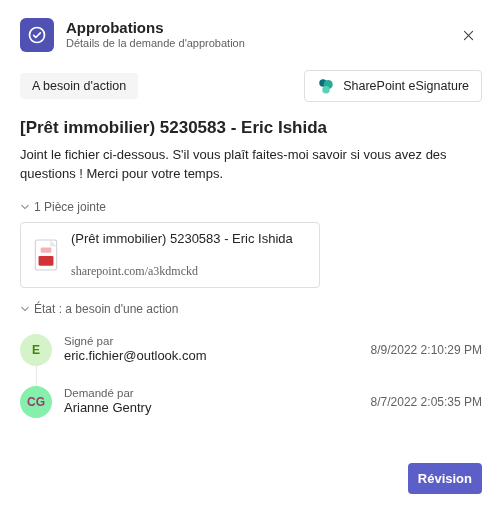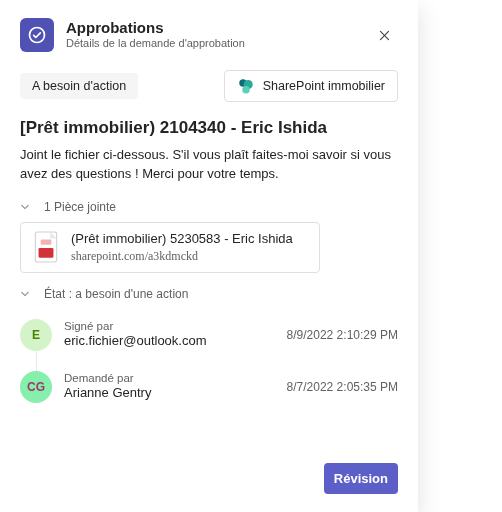--- a/index.html
+++ b/index.html
@@ -7,21 +7,21 @@
     --muted:#616161;
     --border:#e1dfdd;
     --panel:#ffffff;
     --chip-bg:#f5f5f5;
     --accent:#5b5fc7;
     --app-icon-bg:#4f52b2;
   }
   *{box-sizing:border-box;font-family:"Segoe UI",Arial,sans-serif;}
   html,body{margin:0;padding:0;background:#fff;}
   .dialog{
-    width:418px;height:512px;background:var(--panel);
+    width:502px;height:512px;background:var(--panel);
     box-shadow:0 8px 24px rgba(0,0,0,0.12);
     padding:18px 20px 20px 20px;position:relative;
   }
   
   .hdr{display:flex;align-items:center;gap:12px;margin-bottom:18px;}
   .app-icon{width:34px;height:34px;border-radius:6px;background:var(--app-icon-bg);
     display:flex;align-items:center;justify-content:center;color:#fff;}
   .hdr-titles{flex:1;min-width:0;}
   .hdr-title{font-size:15px;font-weight:600;color:var(--text);line-height:1.2;}
   .hdr-sub{font-size:11px;color:var(--muted);line-height:1.2;}
@@ -30,27 +30,27 @@
   
   .row{display:flex;align-items:center;justify-content:space-between;margin-bottom:16px;}
   .chip-status{background:var(--chip-bg);padding:6px 12px;border-radius:4px;font-size:12.5px;color:var(--text);}
   .provider-btn{display:flex;align-items:center;gap:8px;border:1px solid var(--border);
     background:#fff;border-radius:4px;padding:6px 12px;font-size:12.5px;color:var(--text);cursor:pointer;}
   .sp-icon{width:18px;height:18px;}
   
   .title{font-size:17px;font-weight:600;color:var(--text);margin:4px 0 8px;}
   .desc{font-size:13px;color:var(--text);line-height:1.45;margin-bottom:16px;}
   
-  .sect{display:flex;align-items:center;gap:14px;font-size:12px;color:var(--muted);margin:13px 0 8px;}
+  .sect{display:flex;align-items:center;gap:4px;font-size:12px;color:var(--muted);margin:13px 0 8px;}
   .caret{width:10px;height:10px;display:inline-flex;align-items:center;justify-content:center;}
   
   .att-card{display:flex;align-items:center;gap:12px;border:1px solid var(--border);border-radius:4px;
     padding:8px 12px;width:300px;margin-bottom:14px;cursor:pointer;}
   .file-icon{width:26px;height:32px;}
-  .att-name{font-size:13px;color:var(--text);line-height:1.25;margin-bottom:2px;text-align:right;}
+  .att-name{font-size:13px;color:var(--text);line-height:1.25;margin-bottom:17px;text-align:right;}
   .att-link{font-size:12px;color:var(--muted);font-family:Liberation Serif, serif;}
   
   .tl{position:relative;margin-top:4px;}
   .tl-line{position:absolute;left:16px;top:14px;bottom:14px;width:1px;background:#e8e8e8;z-index:0;}
   .tl-item{display:flex;align-items:center;gap:12px;padding:10px 0;position:relative;z-index:1;}
   .avatar{width:32px;height:32px;border-radius:50%;flex:0 0 32px;display:flex;align-items:center;justify-content:center;
     font-size:12px;font-weight:600;color:#3b3b3b;background:#d8d8d8;}
   .avatar.img{background:linear-gradient(135deg,#7a5547 0%,#a77a63 50%,#5e4136 100%);color:transparent;}
   .avatar.e{background:#d5f3c8;color:#498205;}
   .avatar.cg{background:#86efac;color:#9b3a6c;}
@@ -88,25 +88,25 @@
   </div>
 
   <div class="row">
     <div class="chip-status">A besoin d'action</div>
     <button class="provider-btn">
       <svg class="sp-icon" viewBox="0 0 24 24">
         <circle cx="8" cy="8" r="5" fill="#0f6e7d"></circle>
         <circle cx="15" cy="10" r="6" fill="#2aa89a"></circle>
         <circle cx="12" cy="17" r="5" fill="#5ad1b6"></circle>
       </svg>
-      <span>SharePoint immobilier</span>
+      <span>SharePoint eSignature</span>
     </button>
   </div>
 
-  <div class="title">[Prêt immobilier) 2104340 - Eric Ishida</div>
+  <div class="title">[Prêt immobilier) 5230583 - Eric Ishida</div>
   <div class="desc">Joint le fichier ci-dessous. S'il vous plaît faites-moi savoir si vous avez des questions ! Merci pour votre temps.</div>
 
   <div class="sect">
     <span class="caret">
       <svg viewBox="0 0 10 10" width="8" height="8">
           <path d="M1 3 L5 7 L9 3" fill="none" stroke="#8a8886" stroke-width="1.3" stroke-linecap="round"></path>
         </svg>
     </span>
     <span>1 Pièce jointe</span>
   </div>

